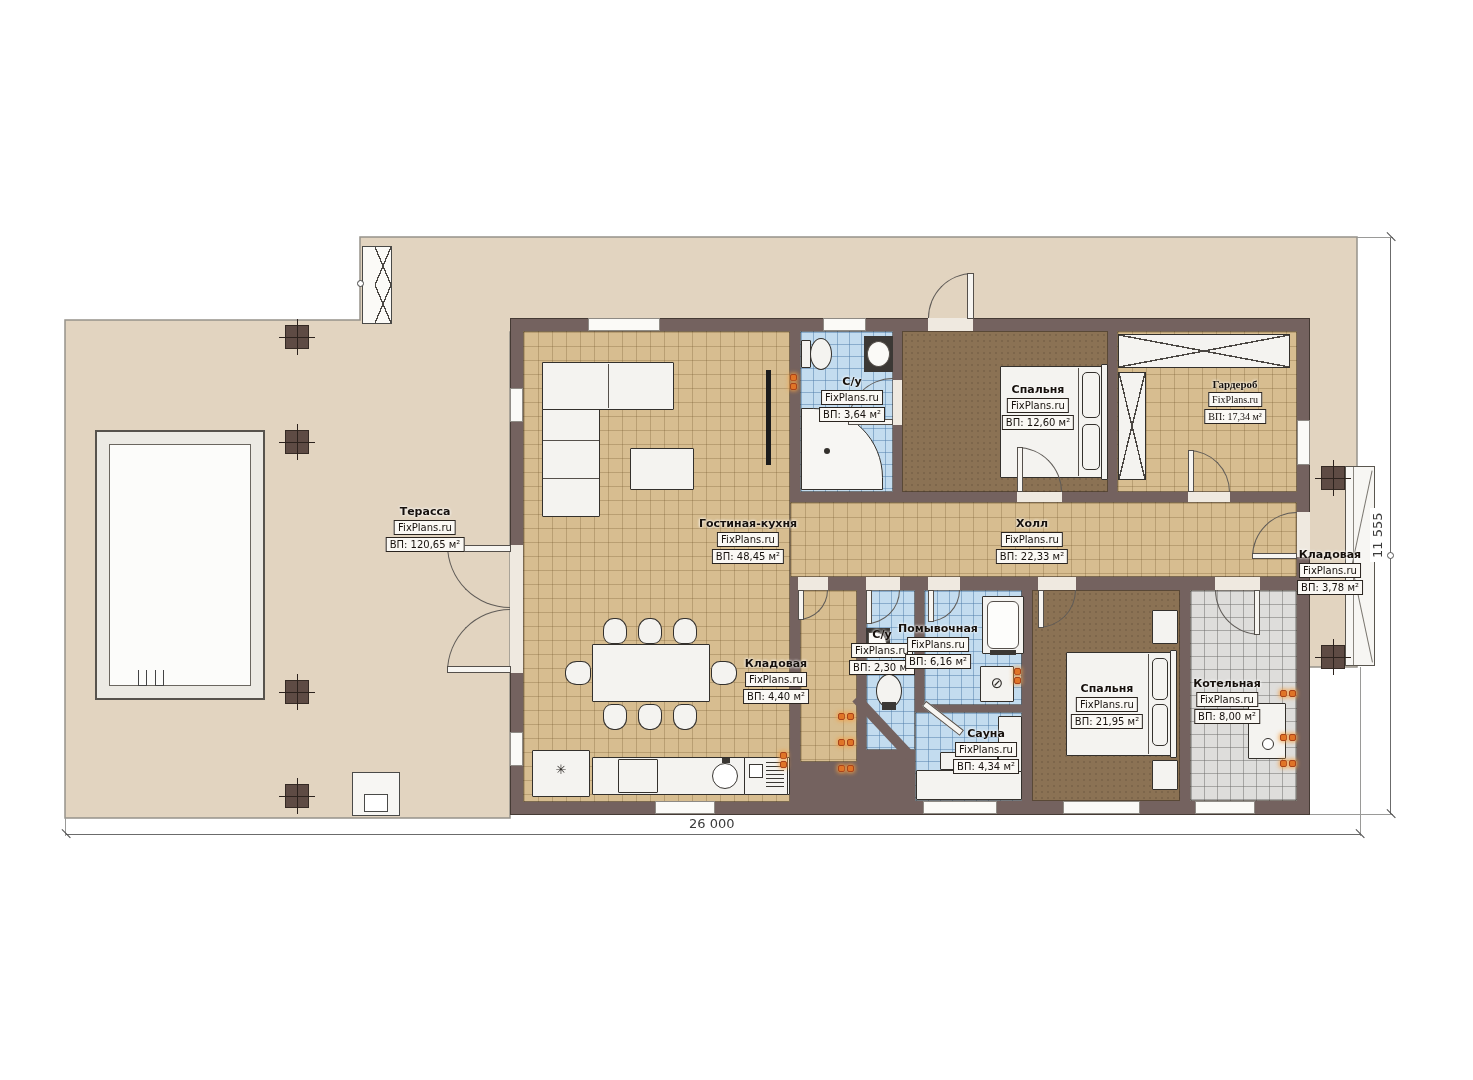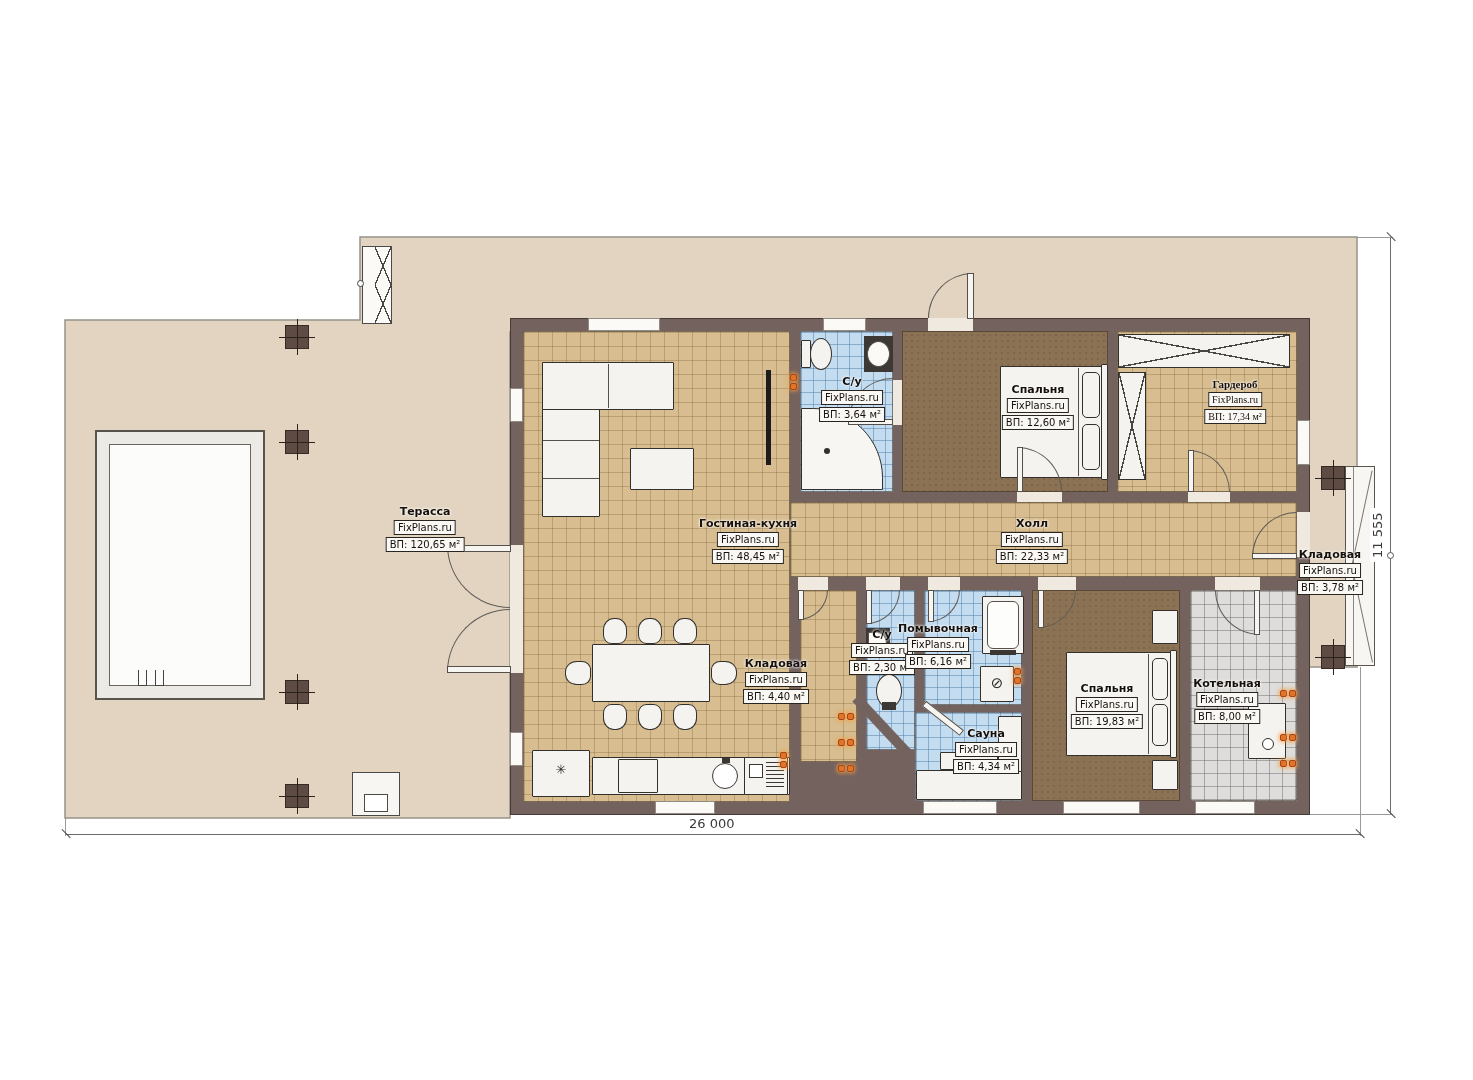--- a/index.html
+++ b/index.html
@@ -328,21 +328,21 @@
     <div class="rl-box">ВП: 6,16 м²</div>
   </div>
   <div class="room-label" style="left:986px;top:727px;">
     <div class="rl-name">Сауна</div>
     <div class="rl-box">FixPlans.ru</div>
     <div class="rl-box">ВП: 4,34 м²</div>
   </div>
   <div class="room-label" style="left:1107px;top:682px;">
     <div class="rl-name">Спальня</div>
     <div class="rl-box">FixPlans.ru</div>
-    <div class="rl-box">ВП: 19,83 м²</div>
+    <div class="rl-box">ВП: 21,95 м²</div>
   </div>
   <div class="room-label" style="left:1227px;top:677px;">
     <div class="rl-name">Котельная</div>
     <div class="rl-box">FixPlans.ru</div>
     <div class="rl-box">ВП: 8,00 м²</div>
   </div>
 
   <div class="dim" style="left:65px;top:834px;width:1295px;height:1.3px;"></div>
   <div class="ext" style="left:65px;top:818px;width:1px;height:18px;"></div>
   <div class="ext" style="left:1360px;top:667px;width:1px;height:169px;"></div>

